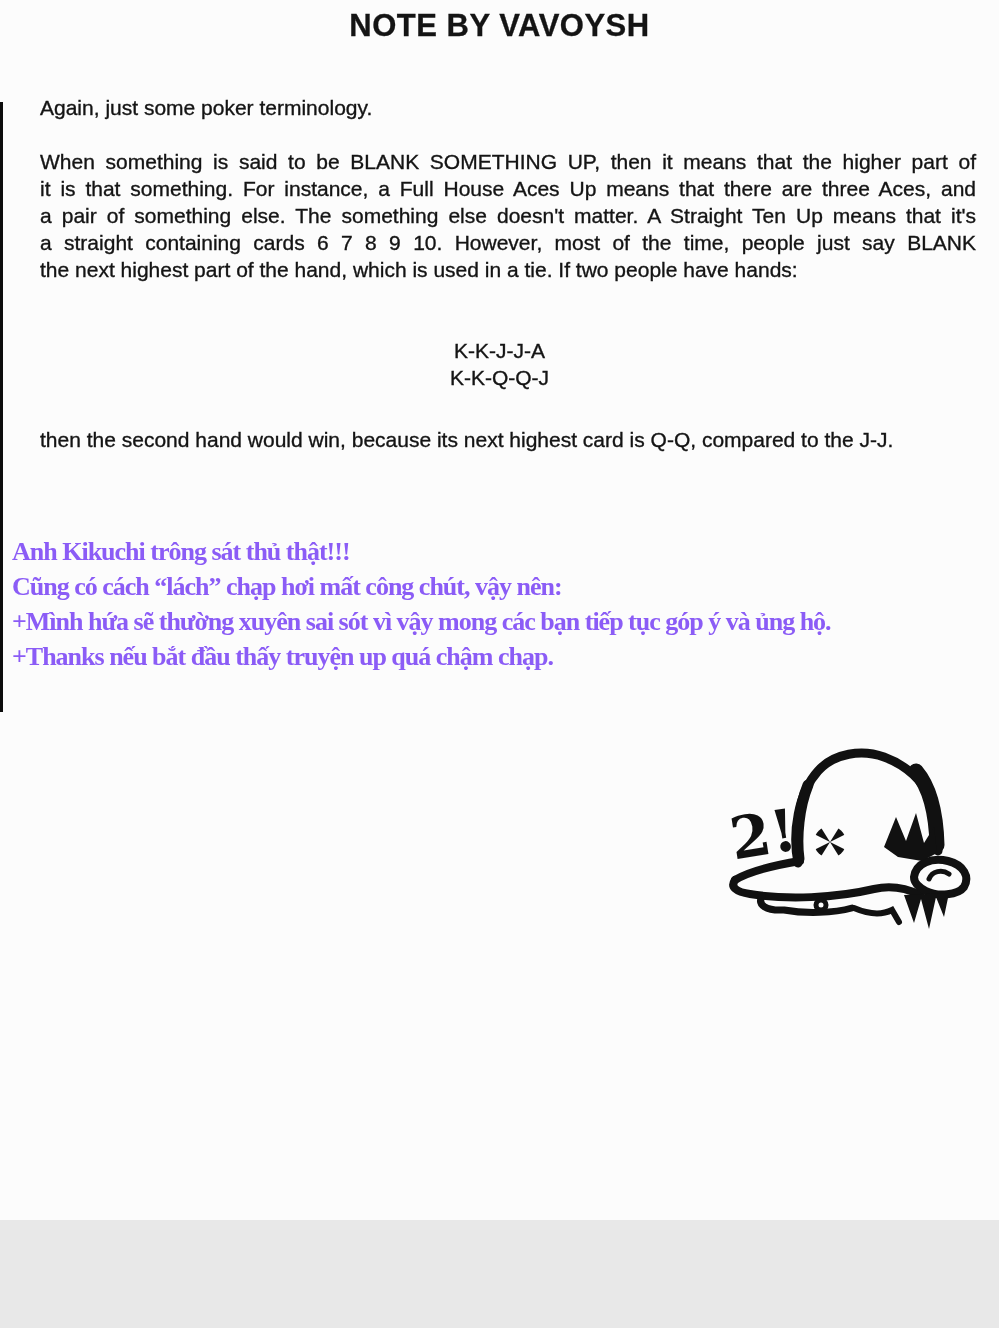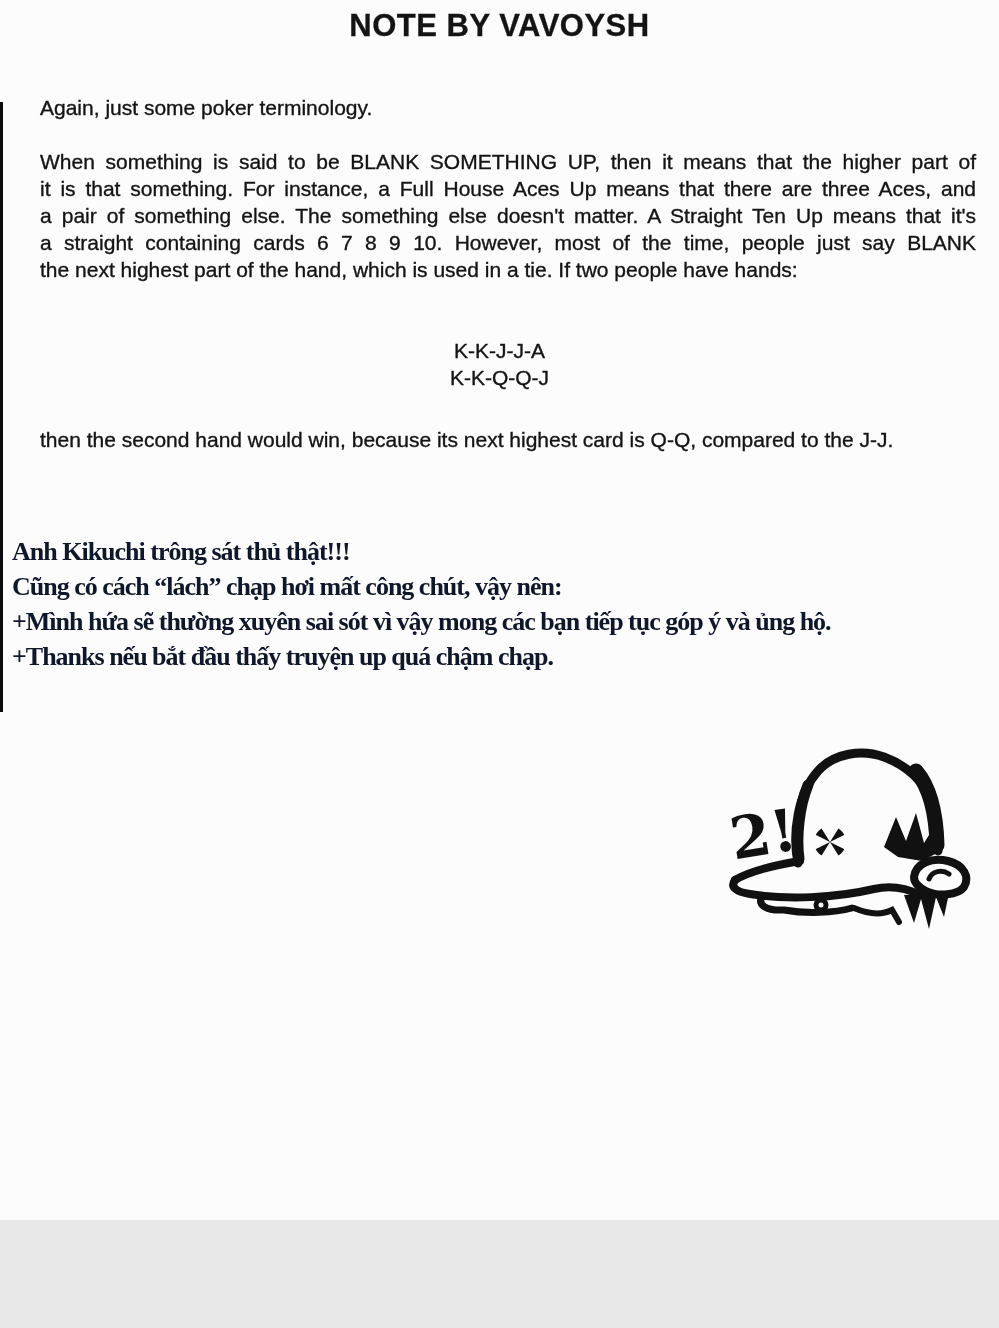--- a/index.html
+++ b/index.html
@@ -44,21 +44,21 @@
     font-size:21px;
     margin-top:16px;
     -webkit-text-stroke:.35px #141414;
   }
   .vn-note{
     position:absolute;top:534px;left:12px;width:985px;
     font-family:"Liberation Serif",serif;
     font-weight:700;
     font-size:26px;line-height:35px;letter-spacing:-1px;
     white-space:nowrap;
-    color:#0f172a;
+    color:#8b5cf6;
   }
   .doodle{
     position:absolute;left:726px;top:745px;width:258px;height:200px;
   }
   .doodle svg{display:block;width:258px;height:200px;}
   .watermark{
     position:absolute;top:1282px;right:18px;
     font-size:30px;letter-spacing:1px;
     color:#b91c1c;
   }

